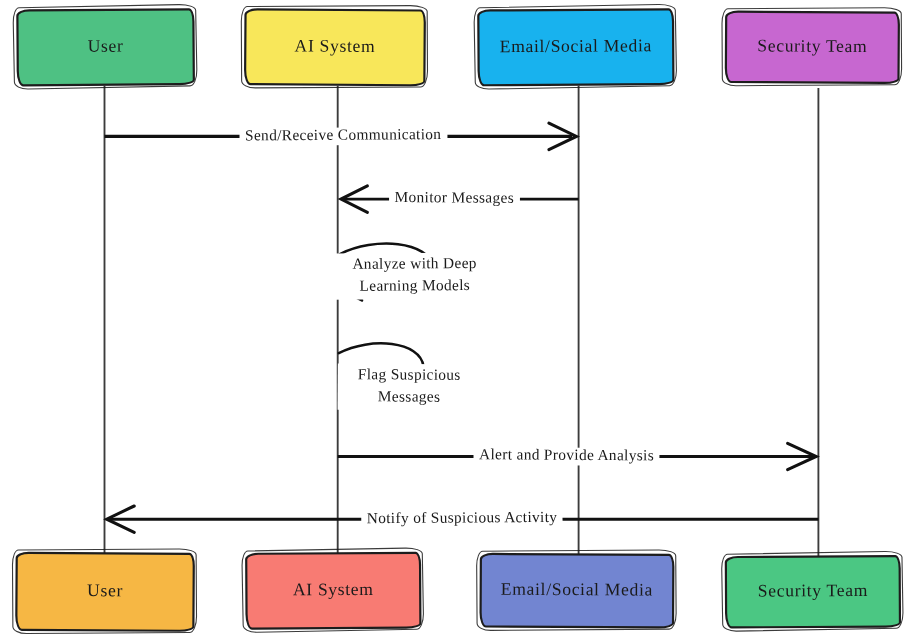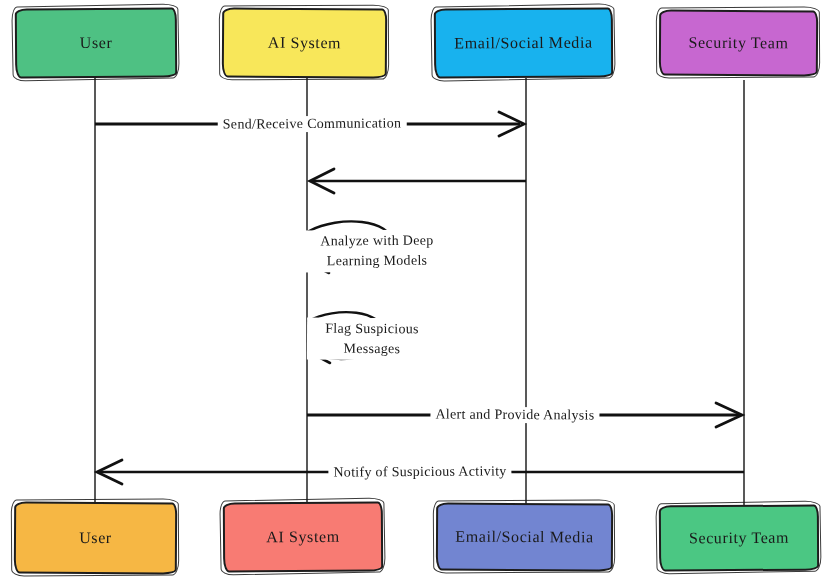--- a/index.html
+++ b/index.html
@@ -86,18 +86,19 @@
     <span>AI System</span>
   </div>
   <div class="actor" style="left: 436px; top: 503px; width: 177px; height: 68px; transform: rotate(0.3deg); background-color: rgb(114, 133, 209);">
     <span>Email/Social Media</span>
   </div>
   <div class="actor" style="left: 659px; top: 505px; width: 160px; height: 66px; transform: rotate(-0.3deg); background-color: rgb(75, 199, 131);">
     <span>Security Team</span>
   </div>
 
   <span class="msg r1" style="left:312px;top:124px;">Send/Receive Communication</span>
+  <span class="msg r2" style="left:413px;top:181px;">Monitor Messages</span>
   <span class="msg self r1" style="left:377px;top:251px;width:146px;">Analyze with Deep Learning Models</span>
-  <span class="msg self r2" style="left:372px;top:339px;width:122px;">Flag Suspicious Messages</span>
+  <span class="msg self r2" style="left:372px;top:352px;width:122px;">Flag Suspicious Messages</span>
   <span class="msg r2" style="left:515px;top:415px;">Alert and Provide Analysis</span>
   <span class="msg r1" style="left:420px;top:472px;">Notify of Suspicious Activity</span>
 
 </div>
 
 </body></html>

